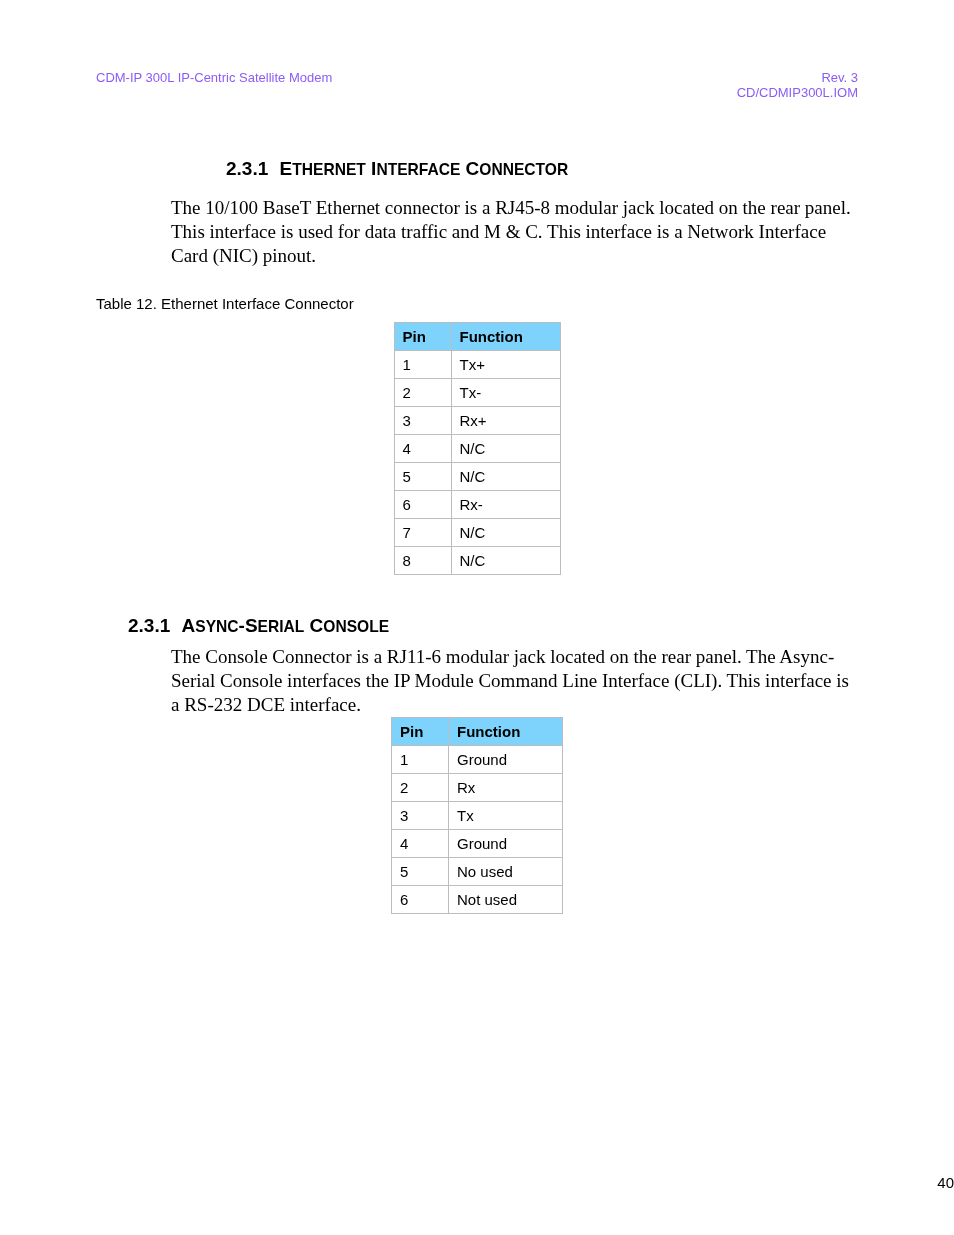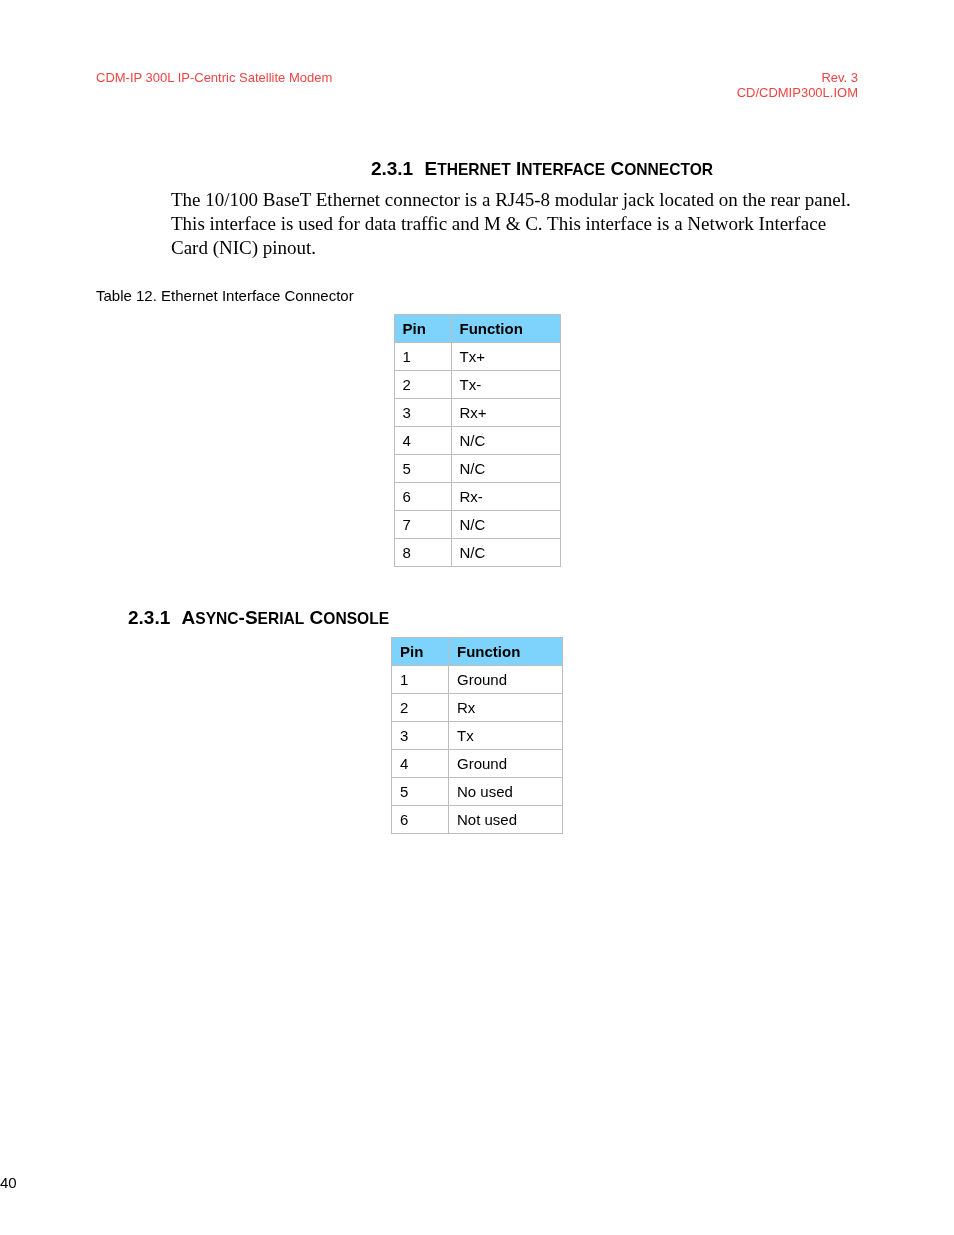--- a/index.html
+++ b/index.html
@@ -14,32 +14,32 @@
     position: relative;
   }
   .page {
     padding: 70px 96px 0 96px;
   }
   .header-row {
     display: flex;
     justify-content: space-between;
     font-family: Arial, Helvetica, sans-serif;
     font-size: 13px;
-    color: #ef4444;
+    color: #8b5cf6;
   }
   .header-right {
     text-align: right;
   }
   .section-heading {
     font-family: Arial, Helvetica, sans-serif;
     font-weight: bold;
     font-size: 19px;
     margin-top: 58px;
-    margin-bottom: 8px;
-    text-align: center;
+    margin-bottom: 16px;
+    text-align: left;
     margin-left: 130px;
   }
   .section-heading .num {
     font-size: 19px;
   }
   .section-heading .title {
     font-variant: small-caps;
   }
   .section-heading-left {
     font-family: Arial, Helvetica, sans-serif;
@@ -83,21 +83,21 @@
   }
   table.pinout.t1 th.pin, table.pinout.t1 td.pin { width: 38px; }
   table.pinout.t1 th.func, table.pinout.t1 td.func { width: 90px; }
   table.pinout.t2 th.pin, table.pinout.t2 td.pin { width: 38px; }
   table.pinout.t2 th.func, table.pinout.t2 td.func { width: 95px; }
   .footer-page-num {
     position: absolute;
     bottom: 44px;
     left: 0;
     right: 0;
-    text-align: left;
+    text-align: right;
     font-family: Arial, Helvetica, sans-serif;
     font-size: 15px;
   }
 </style>
 </head>
 <body>
 
 <div class="page">
 
   <div class="header-row">
@@ -158,20 +158,21 @@
           <td class="func">N/C</td>
         </tr>
     </tbody>
   </table>
 
   <div class="section-heading-left">
     <span class="num">2.3.1</span>
     <span class="title" style="margin-left:6px;">A<span style="font-size:0.82em;">SYNC</span>-S<span style="font-size:0.82em;">ERIAL</span> C<span style="font-size:0.82em;">ONSOLE</span></span>
   </div>
 
+  <p class="body-text">The Console Connector is a RJ11-6 modular jack located on the rear panel. The Async-Serial Console interfaces the IP Module Command Line Interface (CLI). This interface is a RS-232 DCE interface.</p>
 
 
   <table class="pinout t2">
     <thead>
       <tr>
         <th class="pin">Pin</th>
         <th class="func">Function</th>
       </tr>
     </thead>
     <tbody>

